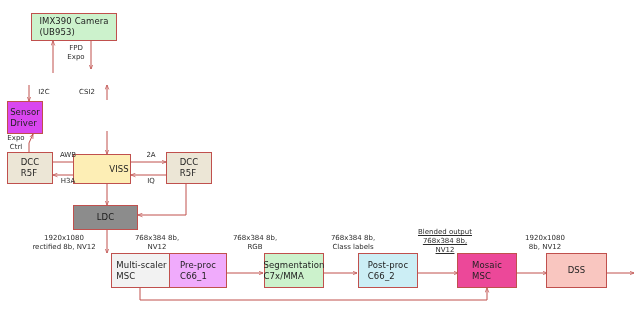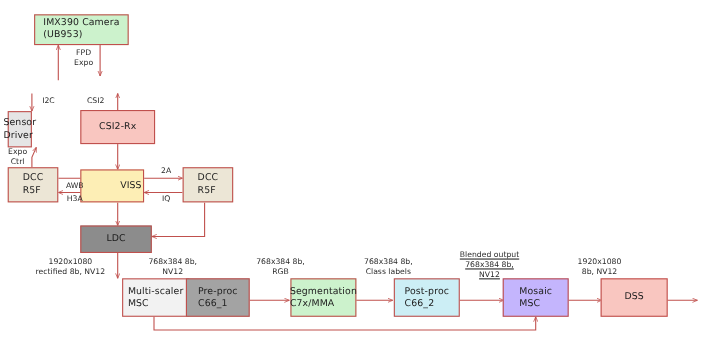--- a/index.html
+++ b/index.html
@@ -69,32 +69,27 @@
   </svg>
 
   <div class="node" style="left:31px;top:13px;width:86px;height:28px;background:#ccf2cc;">
     <div>
         <span>IMX390 Camera</span>
          <span>(UB953)</span>
       </div>
   </div>
 
 
-  <div class="node" style="left:7px;top:101px;width:22px;height:33px;background:#e5e5e5;">
+  <div class="node" style="left:7px;top:101px;width:36px;height:33px;background:#d946ef;">
     <div>
         <span>Sensor</span>
          <span>Driver</span>
       </div>
   </div>
 
-  <div class="node" style="left:73px;top:100px;width:68px;height:31px;background:#f9c6c0;">
-    <div>
-        <span>CSI2-Rx</span>
-      </div>
-  </div>
 
   <div class="node" style="left:7px;top:152px;width:46px;height:32px;background:#ece6d6;">
     <div>
         <span>DCC</span>
          <span>R5F</span>
       </div>
   </div>
 
   <div class="node" style="left:73px;top:154px;width:58px;height:30px;background:#fdeeb5;padding-left:34px;">
     <div>
@@ -115,61 +110,61 @@
       </div>
   </div>
 
   <div class="node" style="left:73px;top:253px;width:61px;height:35px;background:#f2f2f2;margin-left:38px;">
     <div>
         <span>Multi-scaler</span>
          <span>MSC</span>
       </div>
   </div>
 
-  <div class="node" style="left:169px;top:253px;width:58px;height:35px;background:#a3a3a3;">
+  <div class="node" style="left:169px;top:253px;width:58px;height:35px;background:#f0abfc;">
     <div>
         <span>Pre-proc</span>
          <span>C66_1</span>
       </div>
   </div>
 
   <div class="node" style="left:264px;top:253px;width:60px;height:35px;background:#ccf2cc;">
     <div>
         <span>Segmentation</span>
          <span>C7x/MMA</span>
       </div>
   </div>
 
   <div class="node" style="left:358px;top:253px;width:60px;height:35px;background:#cceef5;">
     <div>
         <span>Post-proc</span>
          <span>C66_2</span>
       </div>
   </div>
 
-  <div class="node" style="left:457px;top:253px;width:60px;height:35px;background:#c4b5fd;">
+  <div class="node" style="left:457px;top:253px;width:60px;height:35px;background:#ec4899;">
     <div>
         <span>Mosaic</span>
          <span>MSC</span>
       </div>
   </div>
 
   <div class="node" style="left:546px;top:253px;width:61px;height:35px;background:#f9c6c0;">
     <div>
         <span>DSS</span>
       </div>
   </div>
 
   <div class="lbl" style="left:58px;top:44px;width:36px;">FPD
 Expo</div>
   <div class="lbl" style="left:32px;top:88px;width:24px;">I2C</div>
   <div class="lbl" style="left:73px;top:88px;width:28px;">CSI2</div>
   <div class="lbl" style="left:3px;top:134px;width:26px;">Expo
 Ctrl</div>
-  <div class="lbl" style="left:54px;top:165px;width:28px;">AWB</div>
+  <div class="lbl" style="left:54px;top:151px;width:28px;">AWB</div>
   <div class="lbl" style="left:54px;top:177px;width:28px;">H3A</div>
   <div class="lbl" style="left:140px;top:151px;width:22px;">2A</div>
   <div class="lbl" style="left:140px;top:177px;width:22px;">IQ</div>
   <div class="lbl" style="left:21px;top:234px;width:86px;">1920x1080
 rectified 8b, NV12</div>
   <div class="lbl" style="left:126px;top:234px;width:62px;">768x384 8b,
 NV12</div>
   <div class="lbl" style="left:224px;top:234px;width:62px;">768x384 8b,
 RGB</div>
   <div class="lbl" style="left:317px;top:234px;width:72px;">768x384 8b,

